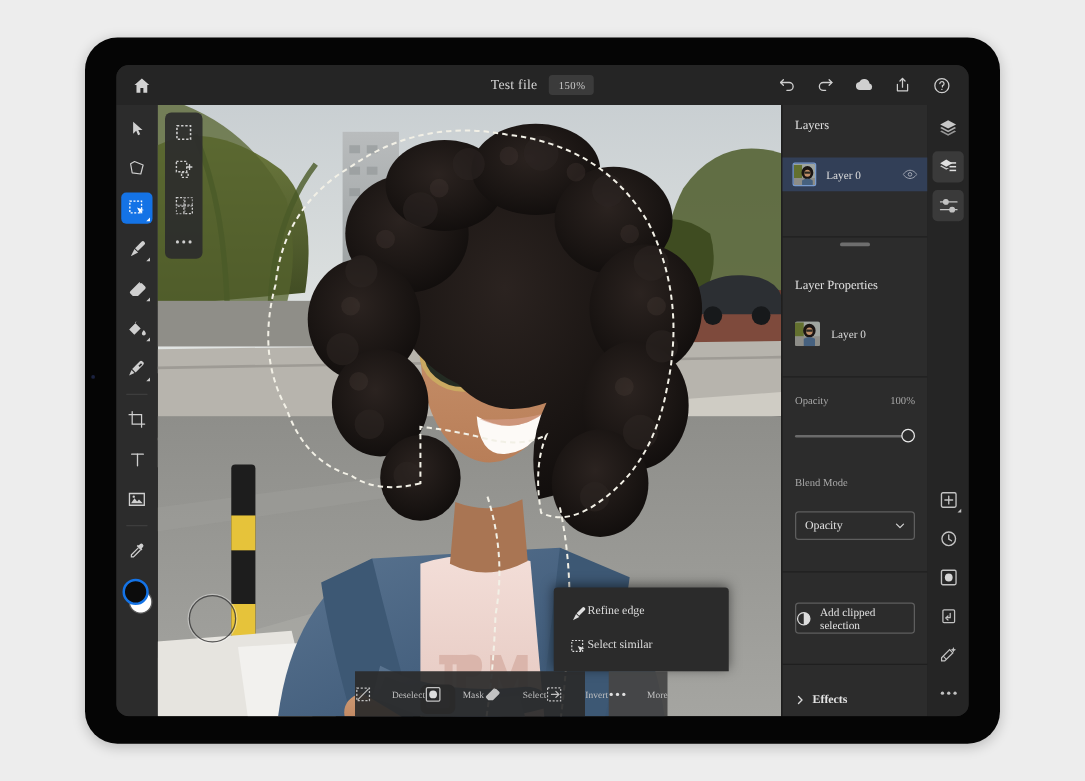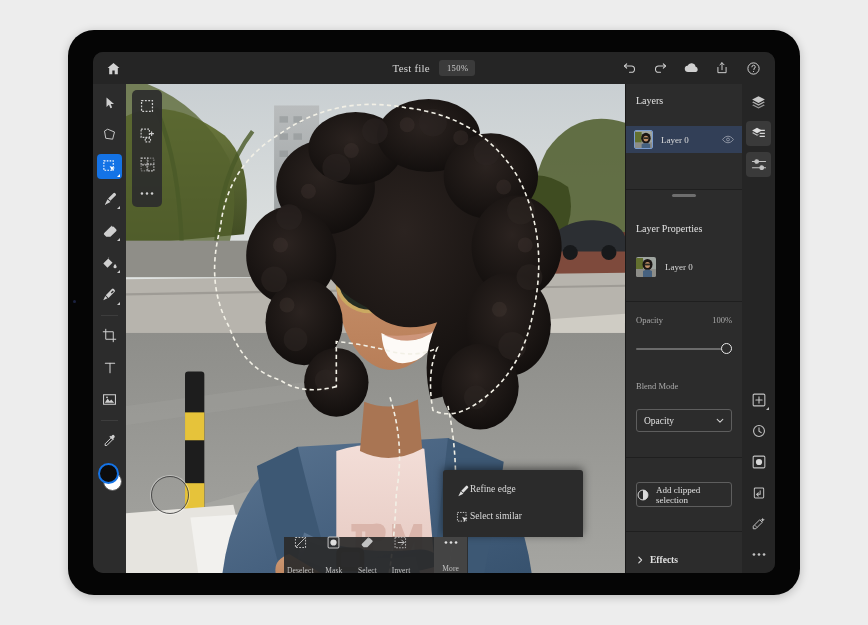--- a/index.html
+++ b/index.html
@@ -112,25 +112,25 @@
     box-shadow: 0 0 0 1px rgba(255,255,255,.35);
   }
   
   #selbar {
     position: absolute; left: 50%; transform: translateX(-50%);
     bottom: 0; width: 184px; height: 36px;
     background: rgba(43,43,43,.93);
     display: flex; align-items: stretch;
   }
   #selbar .sb {
-    flex: 1; display: flex; flex-direction: column;
-    align-items: center; justify-content: center; gap: 17px;
+    flex: 1; display: flex; flex-direction: row;
+    align-items: center; gap: 17px;
     cursor: pointer; position: relative;
   }
-  #selbar .sb.active { background: rgba(70,70,70,.95); margin-left: 16px; }
+  #selbar .sb.active { background: rgba(70,70,70,.95); }
   #selbar .sb .lbl { font-size: 7.5px; color: #c2c2c2; letter-spacing: .1px; }
   #selbar .sb .ic { height: 15px; display:flex; align-items:center; justify-content:center; }
   
   #ctxmenu {
     position: absolute; left: 317px; bottom: 36px;
     width: 140px; padding: 7px 0;
     background: #2b2b2b;
     border-radius: 3px 3px 0 0;
     box-shadow: 0 -2px 9px rgba(0,0,0,.5);
   }

